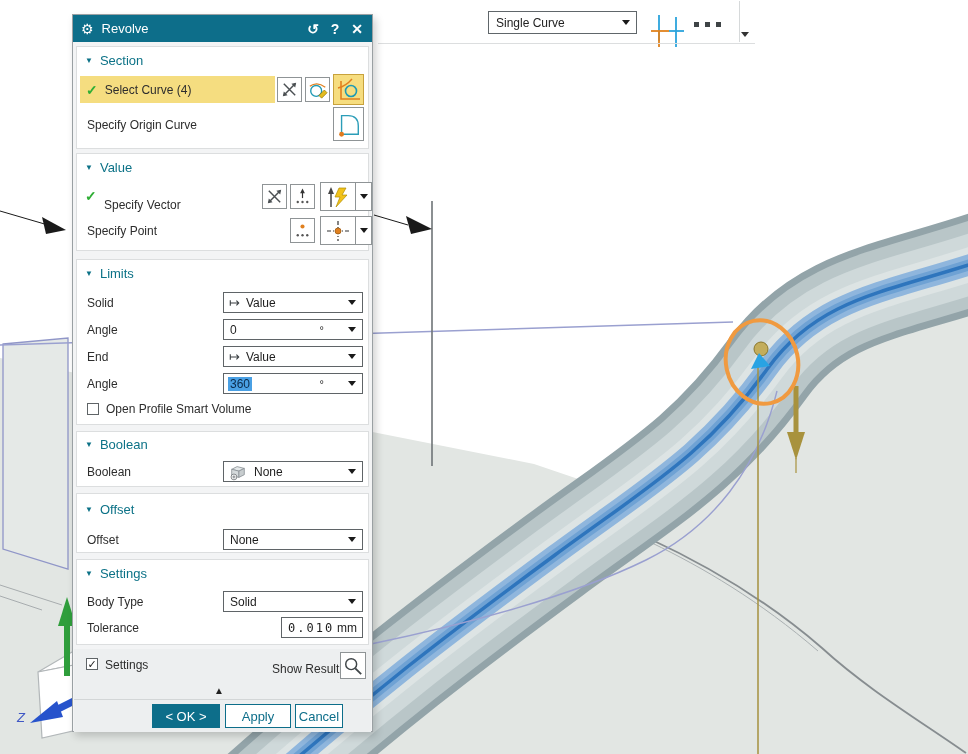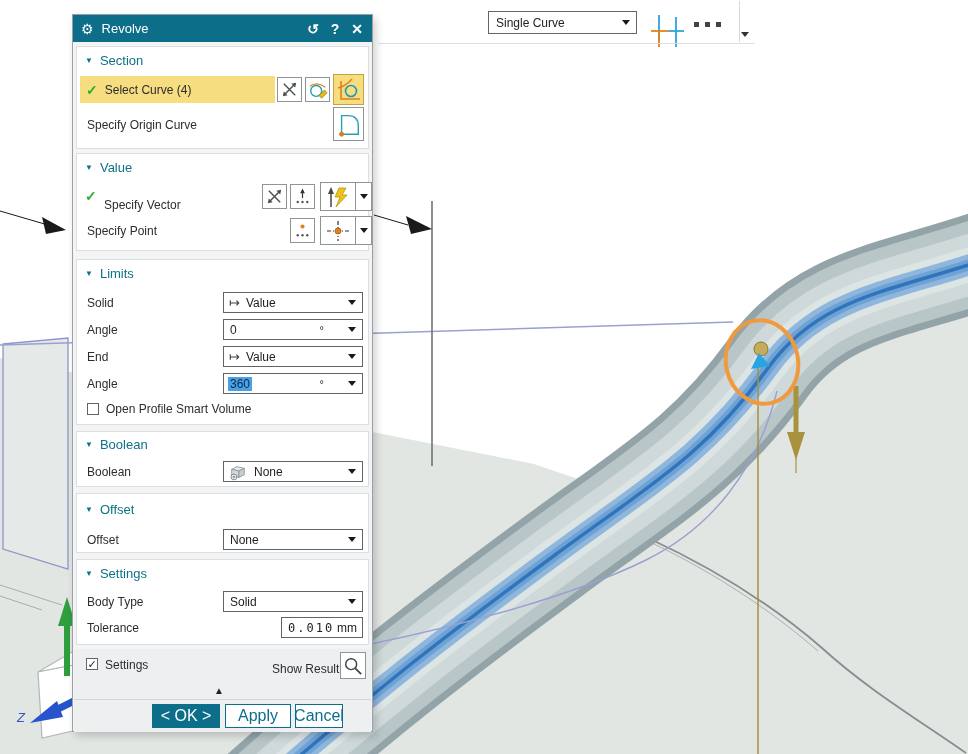--- a/index.html
+++ b/index.html
@@ -41,21 +41,21 @@
         border-top:5px solid #1a1a1a;margin-right:6px;}
   .sel360{background:#4aa0e4;color:#0b2a4a;padding:0 2px;margin-left:4px;}
   .mono{font-family:"DejaVu Sans Mono",monospace;letter-spacing:2px;}
 
   .chk{position:absolute;width:12px;height:12px;border:1px solid #5f6467;background:#fff;box-sizing:border-box;
        font-size:11px;line-height:10px;text-align:center;color:#222;}
   .footer{position:absolute;left:1px;right:1px;top:634px;height:83px;background:#edeff0;}
   .fdivider{position:absolute;left:0;right:0;top:50px;height:1px;background:#d3d6d7;}
   .collapse{position:absolute;left:140px;top:36px;font-size:10px;color:#222;}
   .btn{position:absolute;height:24px;top:55px;border:1px solid #0d6e8a;background:#fff;color:#0d6e8a;
-       font-size:16px;display:flex;align-items:center;justify-content:center;box-sizing:border-box;}
+       font-size:13px;display:flex;align-items:center;justify-content:center;box-sizing:border-box;}
   .btn.primary{background:#0d6e8a;color:#fff;}
 
   
   .combo{position:absolute;left:488px;top:11px;width:149px;height:23px;border:1px solid #60666a;
          background:#fff;box-sizing:border-box;display:flex;align-items:center;font-size:12px;color:#222;
          padding-left:7px;}
   .combo .sp{flex:1;}
   .tool-sep{position:absolute;left:739px;top:1px;width:1px;height:41px;background:#d6d9da;}
   .tool-chev{position:absolute;left:741px;top:32px;width:0;height:0;border-left:4px solid transparent;
              border-right:4px solid transparent;border-top:5px solid #333;}

